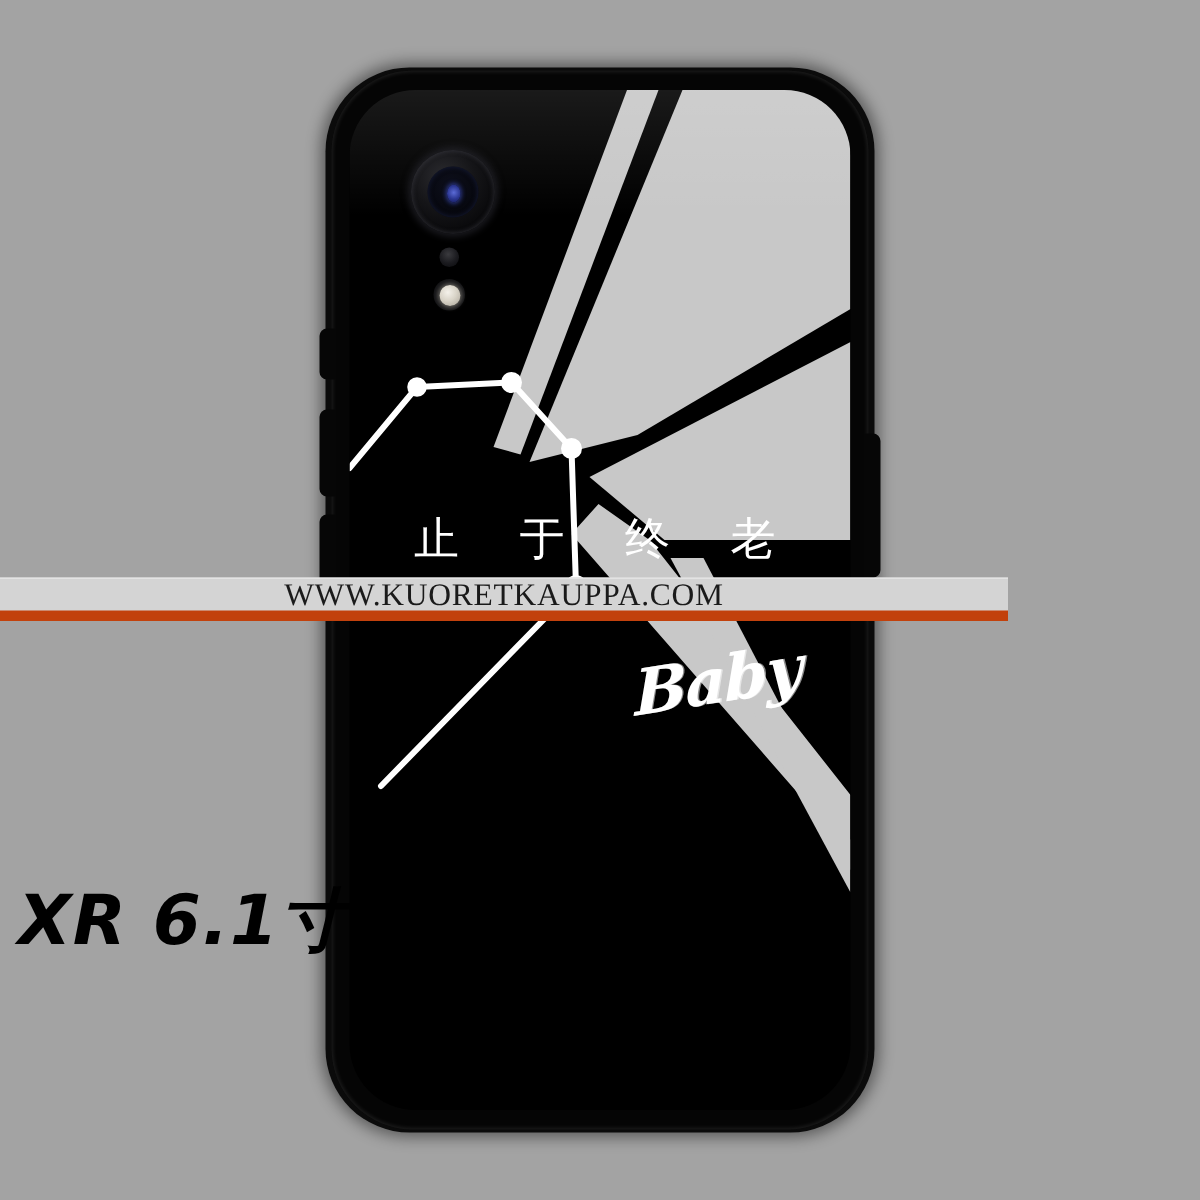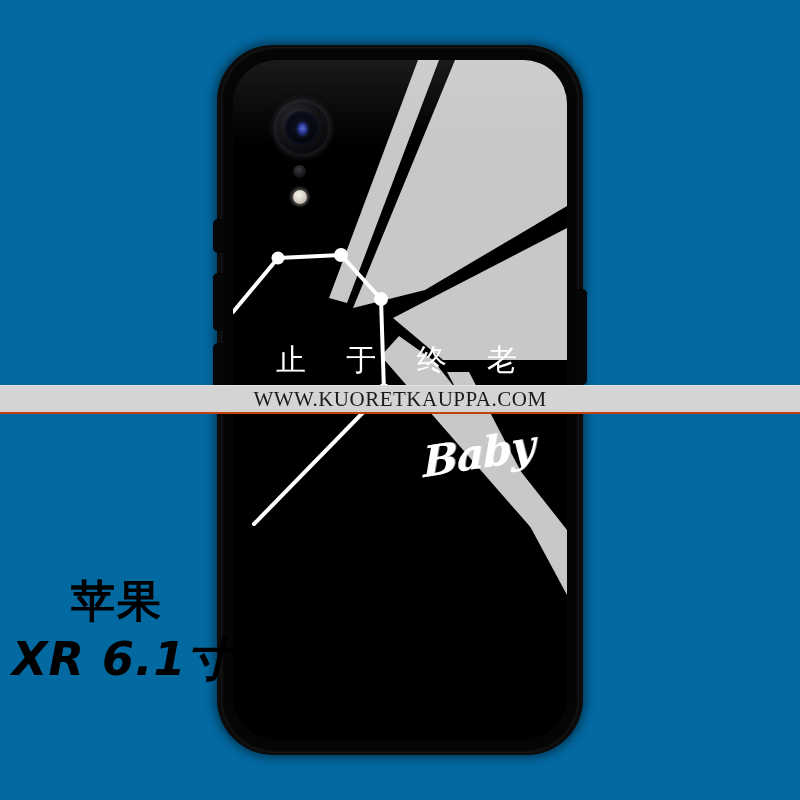--- a/index.html
+++ b/index.html
@@ -11,21 +11,21 @@
     width: 800px;
     height: 800px;
     position: relative;
     overflow: hidden;
     font-family: "Liberation Sans", sans-serif;
   }
 
   #product-stage {
     position: absolute;
     inset: 0;
-    background: #0369a1;
+    background: #a3a3a3;
   }
 
   
   .phone-wrap {
     position: absolute;
     left: 213px;
     top: 41px;
     width: 374px;
     height: 718px;
   }
@@ -177,25 +177,25 @@
     letter-spacing: -1px;
     text-shadow: 1px 0 0 rgba(255,255,255,0.55);
     white-space: nowrap;
   }
 
   
   .watermark-bar {
     position: absolute;
     left: 0;
     top: 385px;
-    width: 800px;
+    width: 672px;
     height: 29px;
     background: #d4d4d4;
     border-top: 1px solid #e3e3e3;
-    border-bottom: 2px solid #c2410c;
+    border-bottom: 7px solid #c2410c;
     display: flex;
     align-items: center;
     justify-content: center;
     box-sizing: border-box;
   }
   .watermark-text {
     color: #1a1a1a;
     font-family: "Liberation Serif", "DejaVu Serif", serif;
     font-size: 21px;
     font-weight: 400;
@@ -290,17 +290,16 @@
       </div>
 
     </div>
   </div>
 
   <div class="watermark-bar">
     <span class="watermark-text">WWW.KUORETKAUPPA.COM</span>
   </div>
 
   <div class="caption-block">
-    <div class="caption-brand">苹果</div>
     <div class="caption-model">XR 6.1寸</div>
   </div>
 
 </div>
 
 </body></html>

